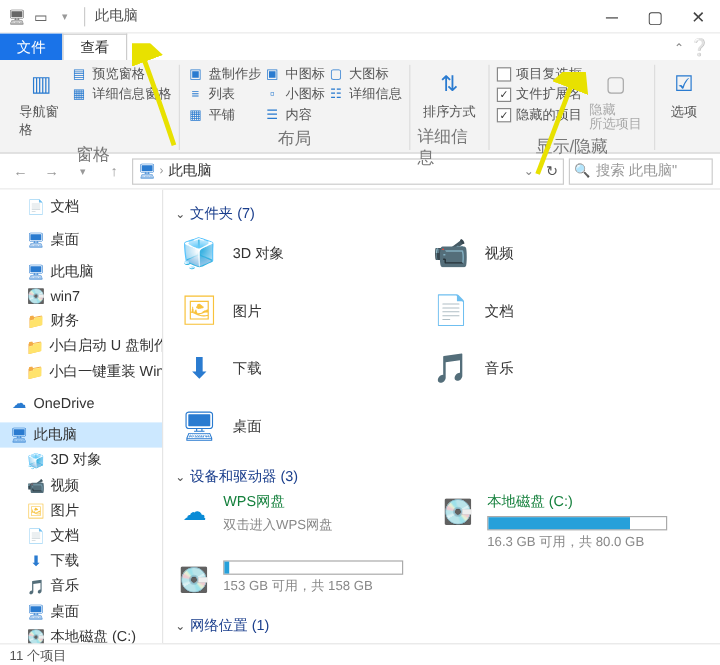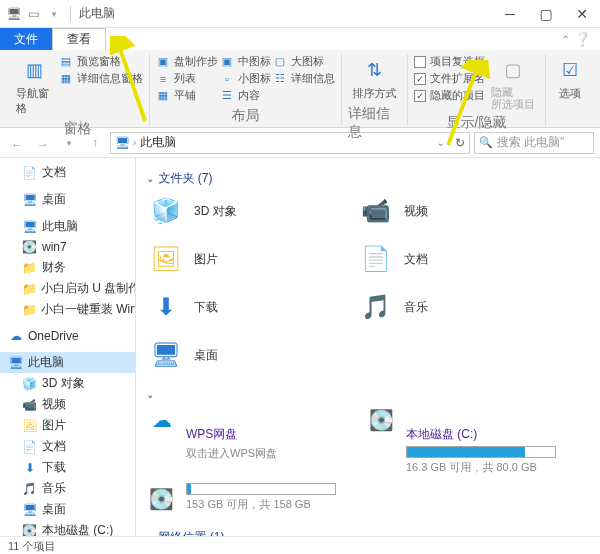--- a/index.html
+++ b/index.html
@@ -54,21 +54,21 @@
 .section { margin-bottom: 10px; }
 .section .sechdr { color: #1a3e8c; font-size: 12px; padding: 4px 0; display: flex; align-items: center; gap: 4px; }
 .section .sechdr .chev { font-size: 10px; color: #555; }
 .items { display: flex; flex-wrap: wrap; gap: 8px 20px; }
 .fitem { display: flex; align-items: center; gap: 8px; width: 190px; }
 .fitem .ficn { width: 40px; height: 40px; display: flex; align-items: center; justify-content: center; font-size: 24px; }
 .fitem .ftxt { flex: 1; font-size: 12px; color: #333; }
 .drive { display: flex; gap: 8px; width: 200px; align-items: flex-start; }
 .drive .dicn { width: 32px; height: 32px; display: flex; align-items: center; justify-content: center; font-size: 20px; }
 .drive .dinfo { flex: 1; }
-.drive .dname { font-size: 12px; color: #4c1d95; margin-bottom: 3px; margin-top: 22px; }
+.drive .dname { font-size: 12px; color: #15803d; margin-bottom: 3px; }
 .drive .dbar { width: 150px; height: 12px; border: 1px solid #aaa; background: #fff; margin-bottom: 2px; }
 .drive .dfill { height: 100%; background: #26a0da; }
 .drive .dsub { font-size: 11px; color: #888; }
 
 .statusbar { height: 20px; border-top: 1px solid #e5e5e5; display: flex; align-items: center; padding: 0 8px; font-size: 11px; color: #555; }
 
 
 .arrow { position: absolute; pointer-events: none; }
 .arrow svg { display: block; }
 
@@ -340,20 +340,21 @@
           <div class="fitem">
             <div class="ficn bl">🖥</div>
             <div class="ftxt">桌面</div>
           </div>
         </div>
     </div>
 
     <div class="section">
       <div class="sechdr">
           <span class="chev">⌄</span>
+          <span>设备和驱动器 (3)</span>
         </div>
       <div class="items" id="drives">
           <div class="drive">
             <div class="dicn cy">☁</div>
             <div class="dinfo">
               <div class="dname">WPS网盘</div>
               <div class="dsub">双击进入WPS网盘</div>
             </div>
           </div>
           <div class="drive">

